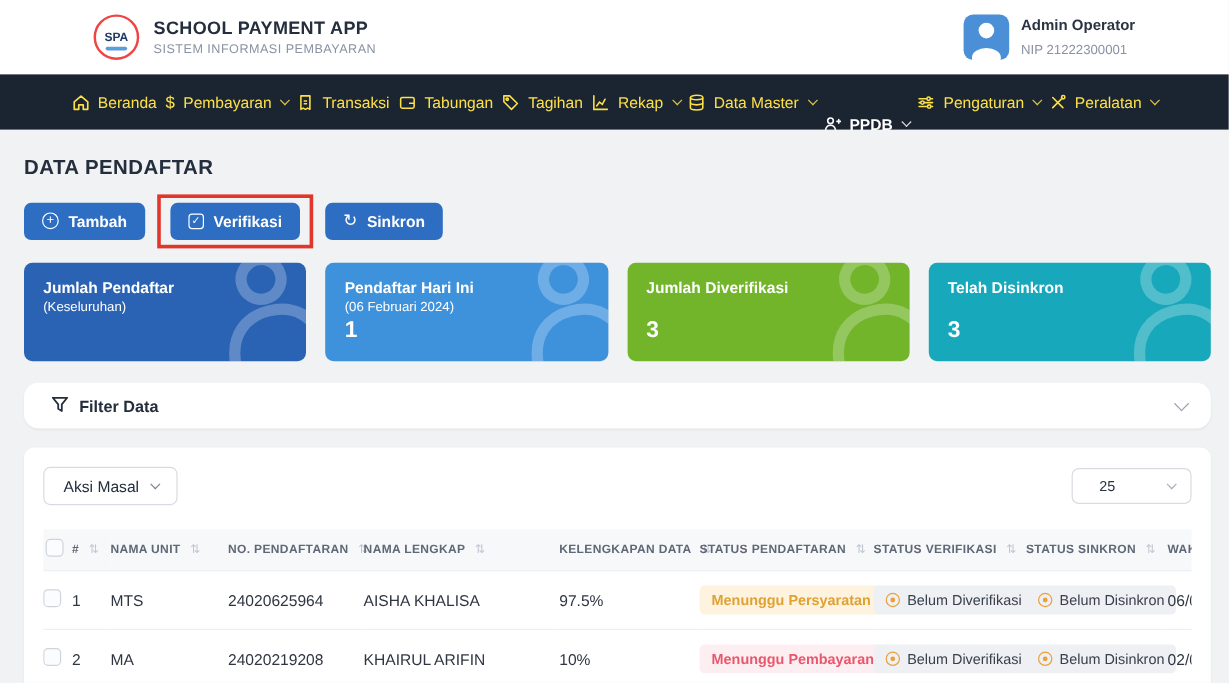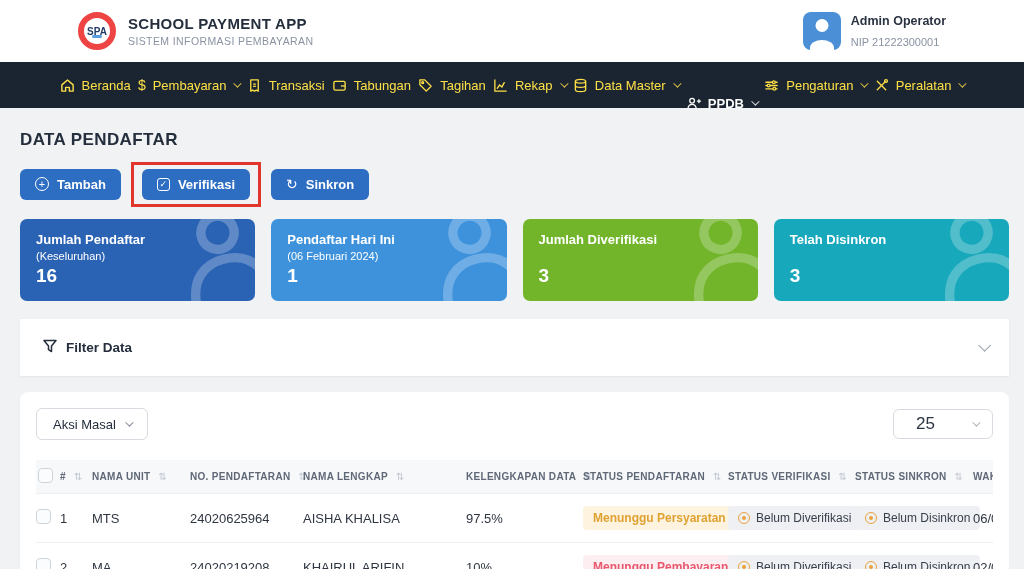--- a/index.html
+++ b/index.html
@@ -4,21 +4,21 @@
 <style>
   * { margin:0; padding:0; box-sizing:border-box; }
   html,body { width:1024px; height:569px; overflow:hidden; background:#f0f2f4;
     font-family:"Liberation Sans","DejaVu Sans",sans-serif; }
 
   
   .topbar { background:#fff; height:62px; }
   .topbar-inner { max-width:868px; margin:0 auto; height:100%;
     display:flex; align-items:center; justify-content:space-between; }
   .brand { display:flex; align-items:center; gap:12px; }
-  .logo-circle { width:38px; height:38px; border-radius:50%; border:6px solid #ef4444;
+  .logo-circle { width:38px; height:38px; border-radius:50%; border:2px solid #ef4444;
     background:#fff; display:flex; align-items:center; justify-content:center;
     font-size:10px; font-weight:bold; color:#1f3b66; position:relative; }
   .logo-circle::after { content:""; position:absolute; bottom:6px; left:8px; right:8px;
     height:3px; background:#2e86d6; border-radius:2px; opacity:.8; }
   .brand-text .t1 { font-size:15px; font-weight:bold; color:#242e3d; letter-spacing:.3px; }
   .brand-text .t2 { font-size:10.5px; color:#8a93a2; margin-top:3px; letter-spacing:.4px; }
   .userbox { display:flex; align-items:center; gap:10px; }
   .avatar { width:38px; height:38px; border-radius:8px; background:#4b90d6; position:relative; overflow:hidden; }
   .avatar::before { content:""; position:absolute; top:7px; left:50%; transform:translateX(-50%);
     width:13px; height:13px; border-radius:50%; background:#fff; }
@@ -60,41 +60,41 @@
   .cards { display:flex; gap:16px; margin-top:13px; }
   .card { flex:1; height:82px; border-radius:7px; padding:13px 16px; color:#fff;
     position:relative; overflow:hidden; }
   .card .ppl { position:absolute; right:-12px; top:-14px; width:104px; height:104px;
     opacity:.28; transform:rotate(-14deg); }
   .card .lbl { font-size:13px; font-weight:bold; position:relative; }
   .card .sub { font-size:11px; margin-top:3px; min-height:13px; position:relative; }
   .card .val { font-size:19px; font-weight:bold; margin-top:2px; position:relative; }
 
   
-  .filter-card { background:#fff; border-radius:0; margin-top:18px; height:57px;
+  .filter-card { background:#fff; border-radius:12px; margin-top:18px; height:38px;
     padding:0 22px; display:flex; align-items:center; justify-content:space-between;
     box-shadow:0 1px 2px rgba(20,30,50,.06);gap:28px; }
   .filter-left { display:flex; align-items:center; gap:8px; font-size:13.5px;
     font-weight:bold; color:#242e3d; }
   .filter-chev { color:#9aa2b0; font-size:12px; width:9px; height:9px;
     border-right:1.6px solid #9aa2b0; border-bottom:1.6px solid #9aa2b0;
     transform:rotate(45deg) translateY(-3px); }
 
   
   .table-card { background:#fff; border-radius:8px; margin-top:16px; padding:16px;
     box-shadow:0 1px 2px rgba(20,30,50,.06); height:260px; overflow:hidden; }
   .table-controls { display:flex; align-items:center; justify-content:space-between;
     margin-bottom:20px; }
   .btn-outline { background:#fff; border:1px solid #d8dce2; border-radius:6px;
     height:32px; padding:0 16px; font-size:13px; color:#242e3d; cursor:pointer;
     display:inline-flex; align-items:center; gap:9px; font-family:inherit; }
   .btn-outline .chev { border-color:#6a7280; }
   .pagesize { border:1px solid #d8dce2; border-radius:6px; width:100px; height:30px;
     display:flex; align-items:center; justify-content:space-between; padding:0 14px 0 22px;
-    font-size:17px; color:#2b3442; cursor:pointer; }
+    font-size:12px; color:#2b3442; cursor:pointer; }
   .pagesize .chev { border-color:#9aa2b0; }
 
   .tbl-wrap { overflow:hidden; }
   table { border-collapse:collapse; table-layout:fixed; width:1115px; }
   col.c-cb{width:24px} col.c-num{width:32px} col.c-unit{width:98px} col.c-no{width:113px}
   col.c-nama{width:163px} col.c-kel{width:117px} col.c-sp{width:145px}
   col.c-sv{width:127px} col.c-ss{width:118px} col.c-wkt{width:178px}
   thead th { background:#f7f8fa; font-size:10px; font-weight:bold; color:#5f6877;
     text-transform:uppercase; letter-spacing:.3px; text-align:left; padding:8px 4px 8px 0;
     white-space:nowrap; }
@@ -260,21 +260,20 @@
   </div>
 
   <div class="cards">
     <div class="card" style="background:#2b63b4">
       <svg class="ppl" viewBox="0 0 100 100" fill="none" stroke="rgba(255,255,255,.9)" stroke-width="9">
           <circle cx="58" cy="28" r="16"></circle>
           <path d="M22 88c2-22 16-34 36-34s34 12 36 34"></path>
         </svg>
       <div class="lbl">Jumlah Pendaftar</div>
       <div class="sub">(Keseluruhan)</div>
-      <div class="val">16</div>
     </div>
     <div class="card" style="background:#3e92dc">
       <svg class="ppl" viewBox="0 0 100 100" fill="none" stroke="rgba(255,255,255,.9)" stroke-width="9">
           <circle cx="58" cy="28" r="16"></circle>
           <path d="M22 88c2-22 16-34 36-34s34 12 36 34"></path>
         </svg>
       <div class="lbl">Pendaftar Hari Ini</div>
       <div class="sub">(06 Februari 2024)</div>
       <div class="val">1</div>
     </div>

